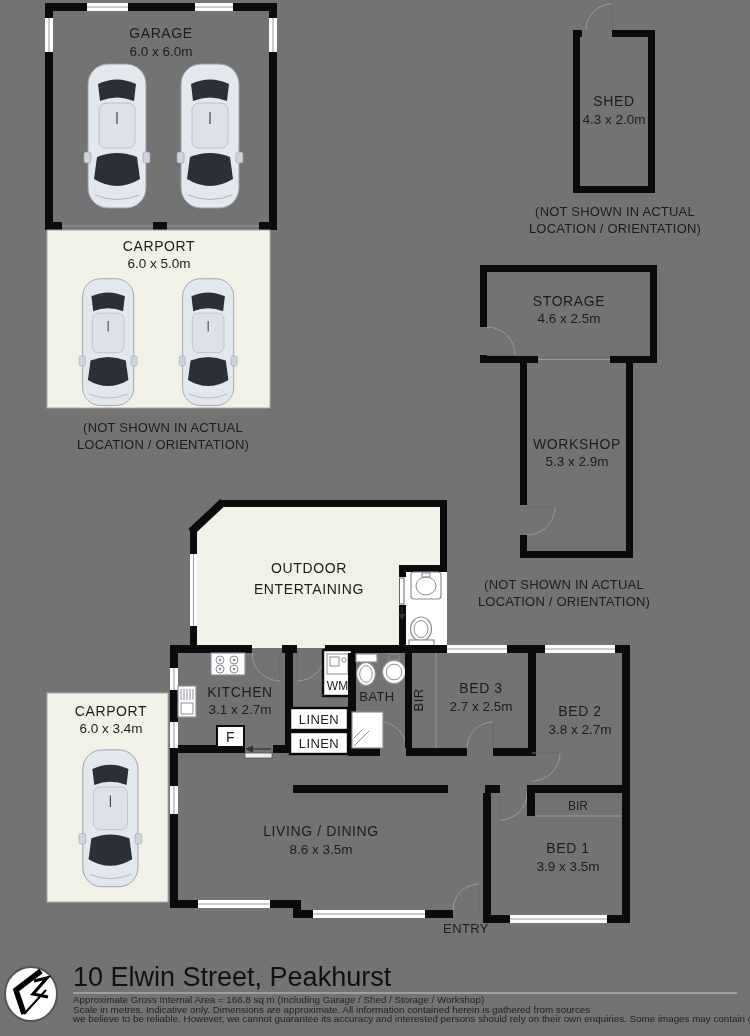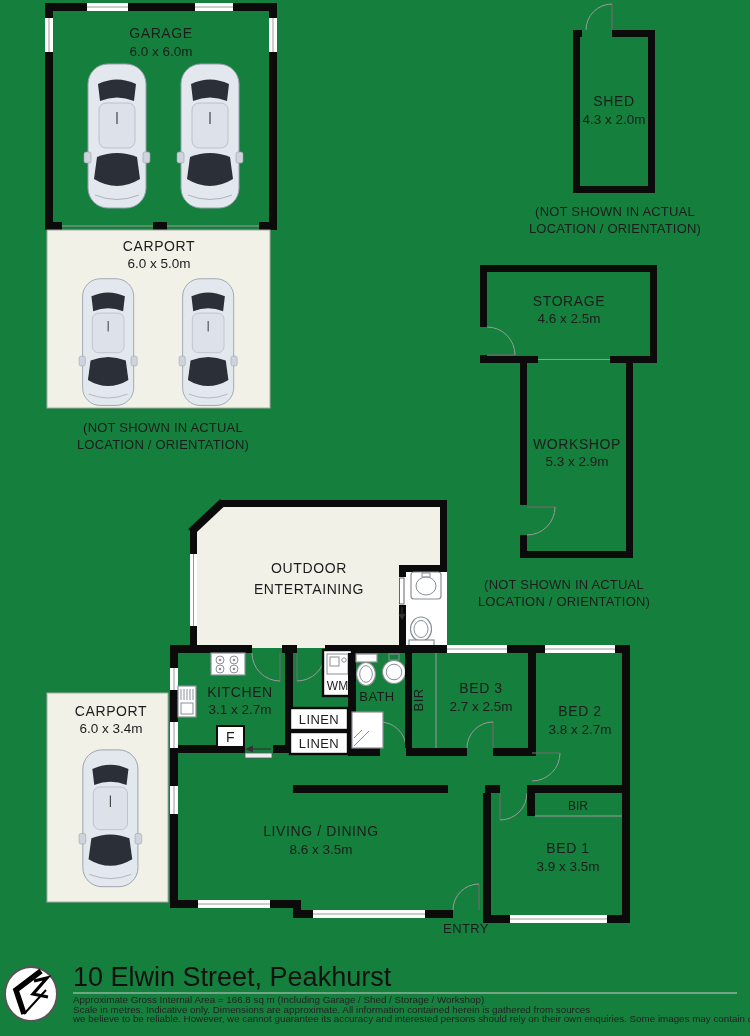--- a/index.html
+++ b/index.html
@@ -1,16 +1,16 @@
 <!DOCTYPE html>
 <html><head>
 <meta charset="utf-8">
 <style>
   html,body{margin:0;padding:0;background:#fff;}
-  .canvas{position:relative;width:750px;height:1036px;background:#15803d;overflow:hidden;
+  .canvas{position:relative;width:750px;height:1036px;background:#737373;overflow:hidden;
           font-family:"Liberation Sans", sans-serif;}
   svg text{font-family:"Liberation Sans", sans-serif;fill:#1c1c1c;}
   .room-label{font-size:14px;text-anchor:middle;letter-spacing:.6px;}
   .dim-label{font-size:13.5px;text-anchor:middle;}
   .small-label{font-size:12px;text-anchor:middle;}
   .mid-label{font-size:13px;text-anchor:middle;letter-spacing:.4px;}
   .note-label{font-size:13px;text-anchor:middle;letter-spacing:.2px;}
   .wall{fill:#0b0b0b;}
   .win{fill:#ffffff;}
   .winline{stroke:#9a9a9a;stroke-width:1;}

